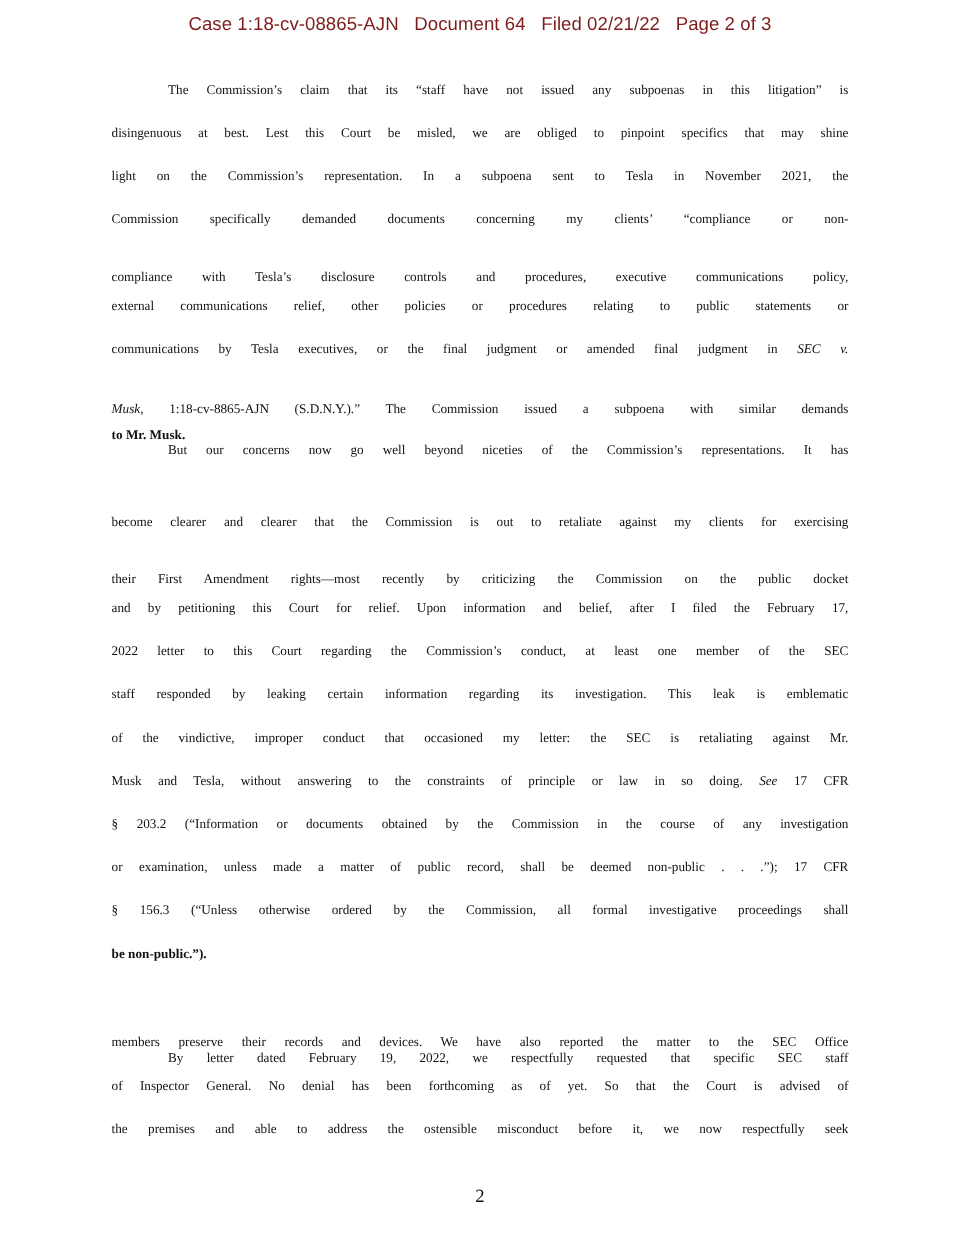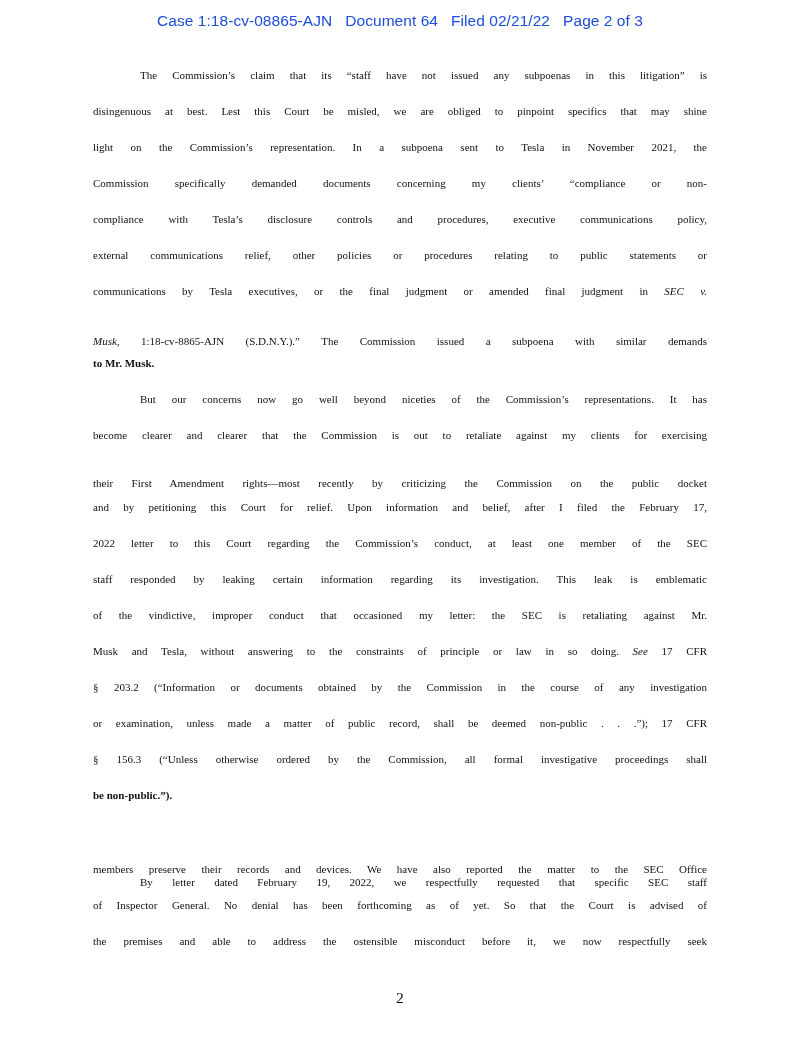--- a/index.html
+++ b/index.html
@@ -1,19 +1,19 @@
 <!DOCTYPE html>
 <html><head>
 <meta charset="utf-8">
 <style>
   html, body { margin: 0; padding: 0; background: #ffffff; }
   body { width: 800px; height: 1039px; position: relative; overflow: hidden; }
   .header {
     position: absolute; top: 12px; left: 0; width: 800px; text-align: center;
-    font-family: "Liberation Sans", sans-serif; font-size: 15.5px; color: #1d4ed8;
+    font-family: "Liberation Sans", sans-serif; font-size: 15.5px; color: #7f1d1d;
     white-space: pre; letter-spacing: 0.05px;
   }
   .line {
     position: absolute; left: 93px; width: 614px; height: 22px;
     font-family: "Liberation Serif", serif; font-size: 11px; color: #111111;
     text-align: justify; text-align-last: justify; white-space: nowrap;
     line-height: 22px;
   }
   .line.indent { left: 140px; width: 567px; }
   .line.last { text-align-last: left; }
@@ -39,39 +39,39 @@
       </div>
     <div class="line" style="top:100px">
         <span class="wrap">disingenuous at best.  Lest this Court be misled, we are obliged to pinpoint specifics that may shine</span>
       </div>
     <div class="line" style="top:136px">
         <span class="wrap">light on the Commission’s representation.  In a subpoena sent to Tesla in November 2021, the</span>
       </div>
     <div class="line" style="top:172px">
         <span class="wrap">Commission specifically demanded documents concerning my clients’ “compliance or non-</span>
       </div>
-    <div class="line" style="top:208px">
+    <div class="line" style="top:220px">
         <span class="wrap">compliance with Tesla’s disclosure controls and procedures, executive communications policy,</span>
       </div>
     <div class="line" style="top:244px">
         <span class="wrap">external communications relief, other policies or procedures relating to public statements or</span>
       </div>
     <div class="line" style="top:280px">
         <span class="wrap"><span>communications by Tesla executives, or the final judgment or amended final judgment in</span> <em>SEC v.</em></span>
       </div>
     <div class="line" style="top:330px">
         <span class="wrap"><em>Musk</em><span>, 1:18-cv-8865-AJN (S.D.N.Y.).”  The Commission issued a subpoena with similar demands</span></span>
       </div>
     <div class="line last" style="top:352px">
         <span class="wrap">to Mr. Musk.</span>
       </div>
   </div>
 
   <div>
-    <div class="line indent" style="top:388px">
+    <div class="line indent" style="top:364px">
         <span class="wrap">But our concerns now go well beyond niceties of the Commission’s representations.  It has</span>
       </div>
     <div class="line" style="top:424px">
         <span class="wrap">become clearer and clearer that the Commission is out to retaliate against my clients for exercising</span>
       </div>
     <div class="line" style="top:472px">
         <span class="wrap">their First Amendment rights—most recently by criticizing the Commission on the public docket</span>
       </div>
     <div class="line" style="top:496px">
         <span class="wrap">and by petitioning this Court for relief.  Upon information and belief, after I filed the February 17,</span>

